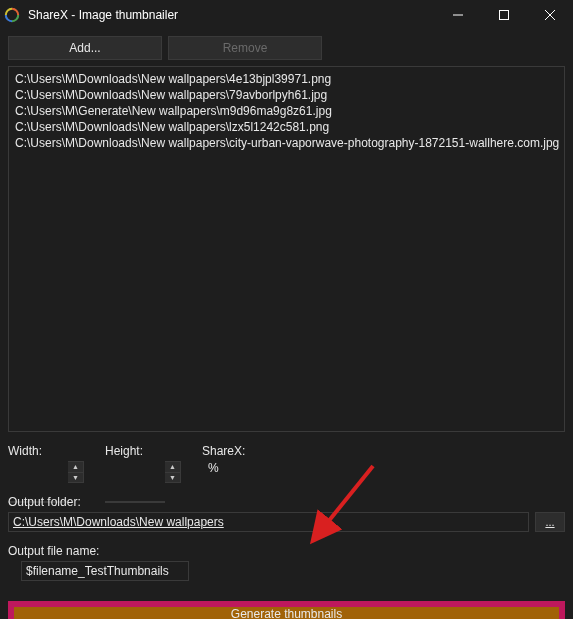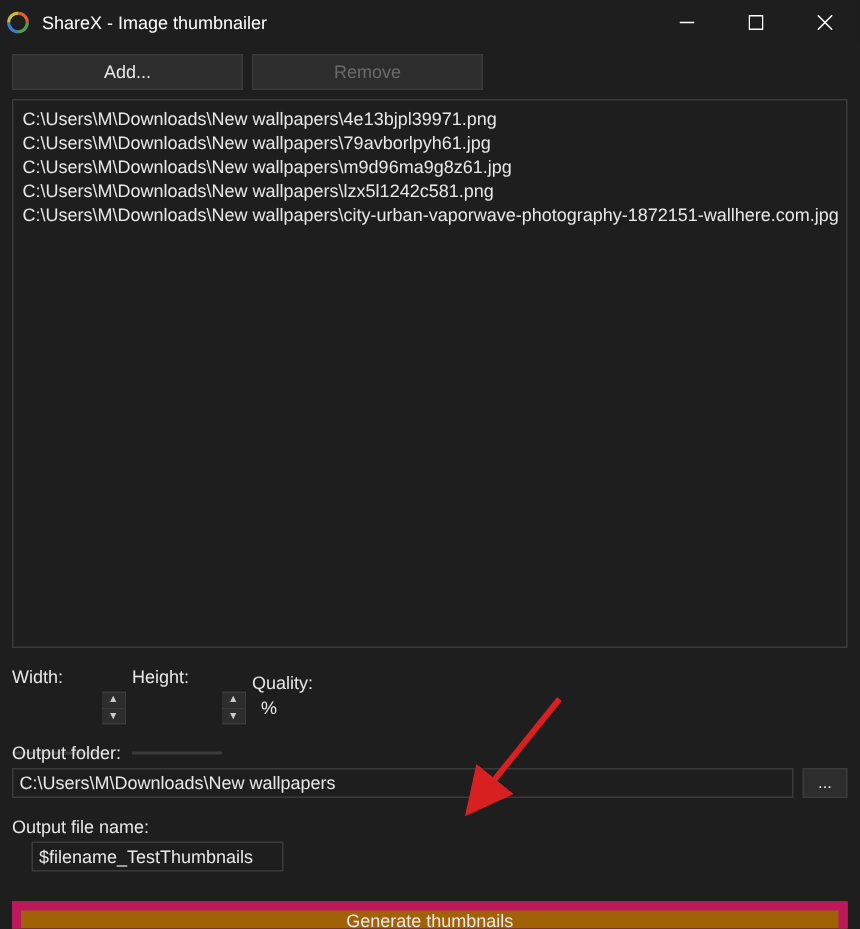--- a/index.html
+++ b/index.html
@@ -51,23 +51,23 @@
   }
   .listbox .row {
     color: #e8e8e8;
     font-size: 12px;
     line-height: 16px;
     white-space: nowrap;
     padding: 0;
   }
   .dims-row {
     display: flex;
-    gap: 4px;
+    gap: 21px;
     margin-top: 12px;
-    align-items: center;
+    align-items: flex-start;
   }
   .dim-field label {
     display: block;
     font-size: 12px;
     color: #e8e8e8;
     margin-bottom: 3px;
   }
   .spin {
     display: flex;
     height: 22px;
@@ -92,21 +92,21 @@
     flex: 1;
     background: #2d2d2d;
     display: flex; align-items: center; justify-content: center;
     font-size: 7px;
     color: #ccc;
     cursor: pointer;
   }
   .spin .arrow:first-child { border-bottom: 1px solid #3a3a3a; }
   .field-row { margin-top: 12px; }
   .field-row label { display: block; margin-bottom: 3px; font-size: 12px; }
-  .folder-row { display: flex; gap: 6px; }
+  .folder-row { display: flex; gap: 6px; text-decoration: underline; }
   .text-input {
     flex: 1;
     height: 20px;
     background: #1e1e1e;
     border: 1px solid #3a3a3a;
     color: #e8e8e8;
     font-size: 12px;
     padding: 0 4px;
   }
   .browse-btn {
@@ -180,21 +180,21 @@
 
 <div class="content">
   <div class="top-buttons">
     <div class="btn">Add...</div>
     <div class="btn disabled">Remove</div>
   </div>
 
   <div class="listbox" id="filelist">
       <div class="row">C:\Users\M\Downloads\New wallpapers\4e13bjpl39971.png</div>
       <div class="row">C:\Users\M\Downloads\New wallpapers\79avborlpyh61.jpg</div>
-      <div class="row">C:\Users\M\Downloads\New wallpapers\m9d96ma9g8z61.jpg</div>
+      <div class="row">C:\Users\M\Generate\New wallpapers\m9d96ma9g8z61.jpg</div>
       <div class="row">C:\Users\M\Downloads\New wallpapers\lzx5l1242c581.png</div>
       <div class="row">C:\Users\M\Downloads\New wallpapers\city-urban-vaporwave-photography-1872151-wallhere.com.jpg</div>
     </div>
 
   <div class="dims-row">
     <div class="dim-field">
       <label>Width:</label>
       <div class="spin">
         <input value="100" style="">
         <div class="arrows">
@@ -207,21 +207,21 @@
       <label>Height:</label>
       <div class="spin">
         <input value="100" style="">
         <div class="arrows">
           <div class="arrow">▲</div>
           <div class="arrow">▼</div>
         </div>
       </div>
     </div>
     <div class="dim-field">
-      <label>Quality:</label>
+      <label>ShareX:</label>
       <div style="display:flex;align-items:center">
         <span style="margin-left:6px">%</span>
       </div>
     </div>
   </div>
 
   <div class="field-row">
     <label>Output folder:</label>
     <div class="folder-row">
       <input class="text-input" value="C:\Users\M\Downloads\New wallpapers" style="">

